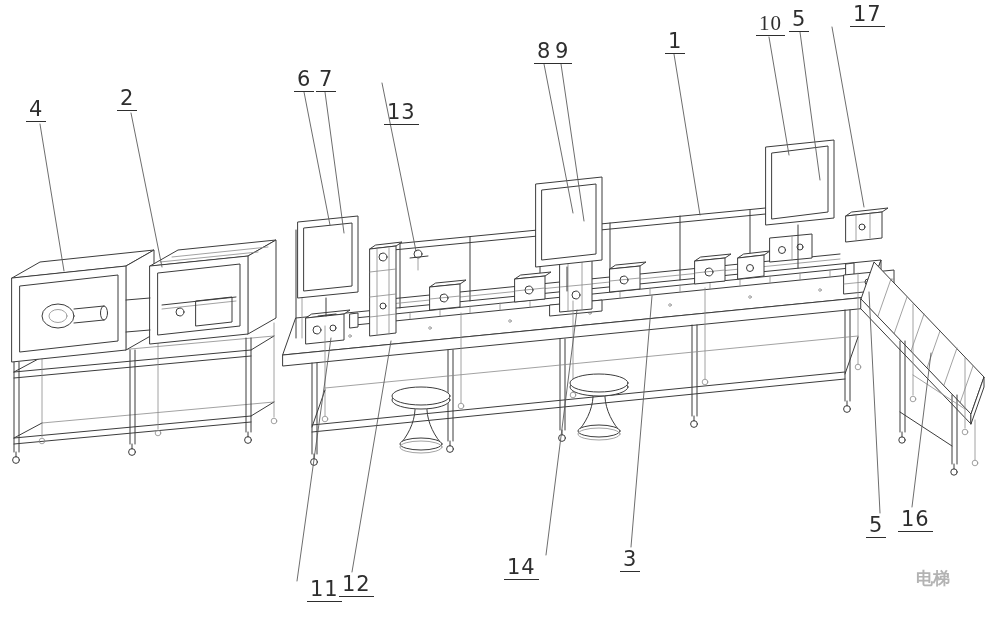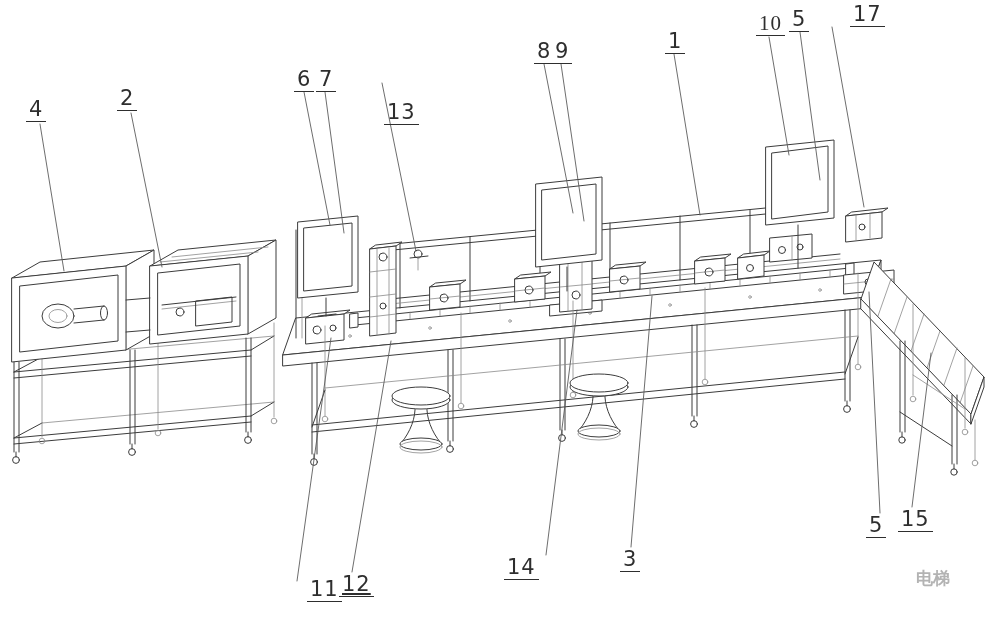--- a/index.html
+++ b/index.html
@@ -352,20 +352,20 @@
   <div class="callout" style="left:294px; top:68px;">6</div>
   <div class="callout" style="left:316px; top:68px;">7</div>
   <div class="callout" style="left:384px; top:58px;margin-top:43px;">13</div>
   <div class="callout" style="left:534px; top:40px;">8</div>
   <div class="callout" style="left:552px; top:40px;">9</div>
   <div class="callout" style="left:665px; top:30px;">1</div>
   <div class="callout" style="left:756px; top:12px;font-family:Liberation Serif, serif;">10</div>
   <div class="callout" style="left:789px; top:8px;">5</div>
   <div class="callout" style="left:850px; top:3px;">17</div>
   <div class="callout" style="left:285px; top:578px;margin-left:22px;">11</div>
-  <div class="callout" style="left:339px; top:573px;text-decoration:underline;">12</div>
+  <div class="callout" style="left:339px; top:573px;">12</div>
   <div class="callout" style="left:504px; top:556px;">14</div>
   <div class="callout" style="left:620px; top:548px;">3</div>
   <div class="callout" style="left:866px; top:514px;">5</div>
-  <div class="callout" style="left:898px; top:508px;">15</div>
+  <div class="callout" style="left:898px; top:508px;">16</div>
 </div>
 
 </div>
 
 </body></html>

